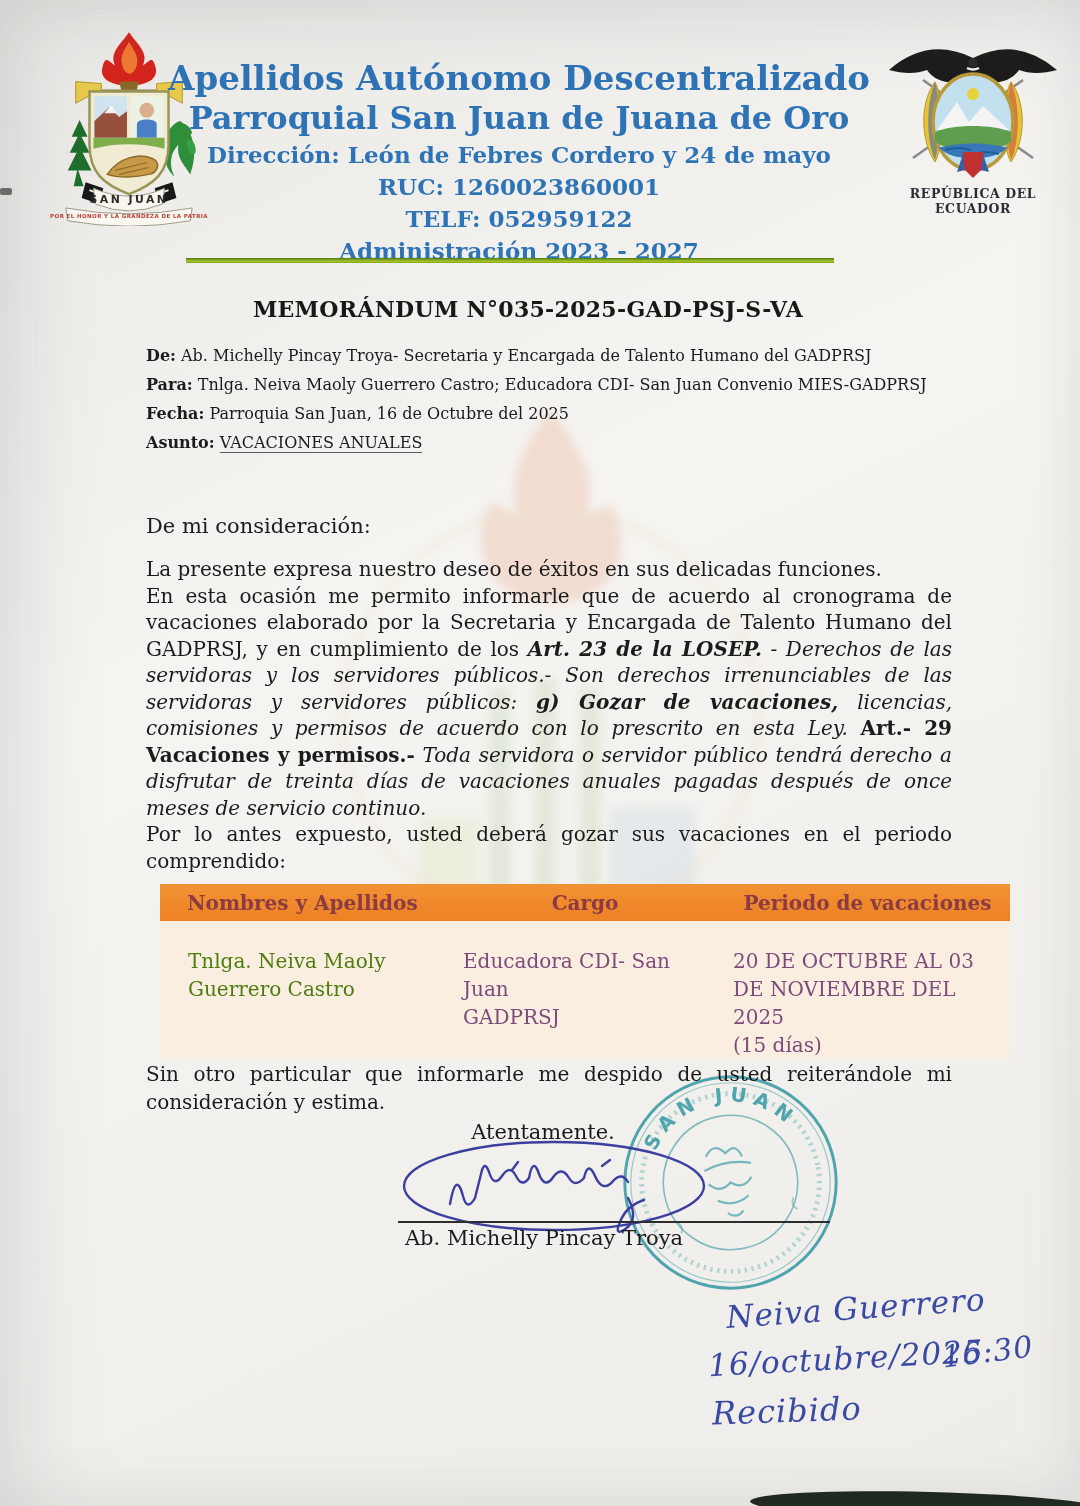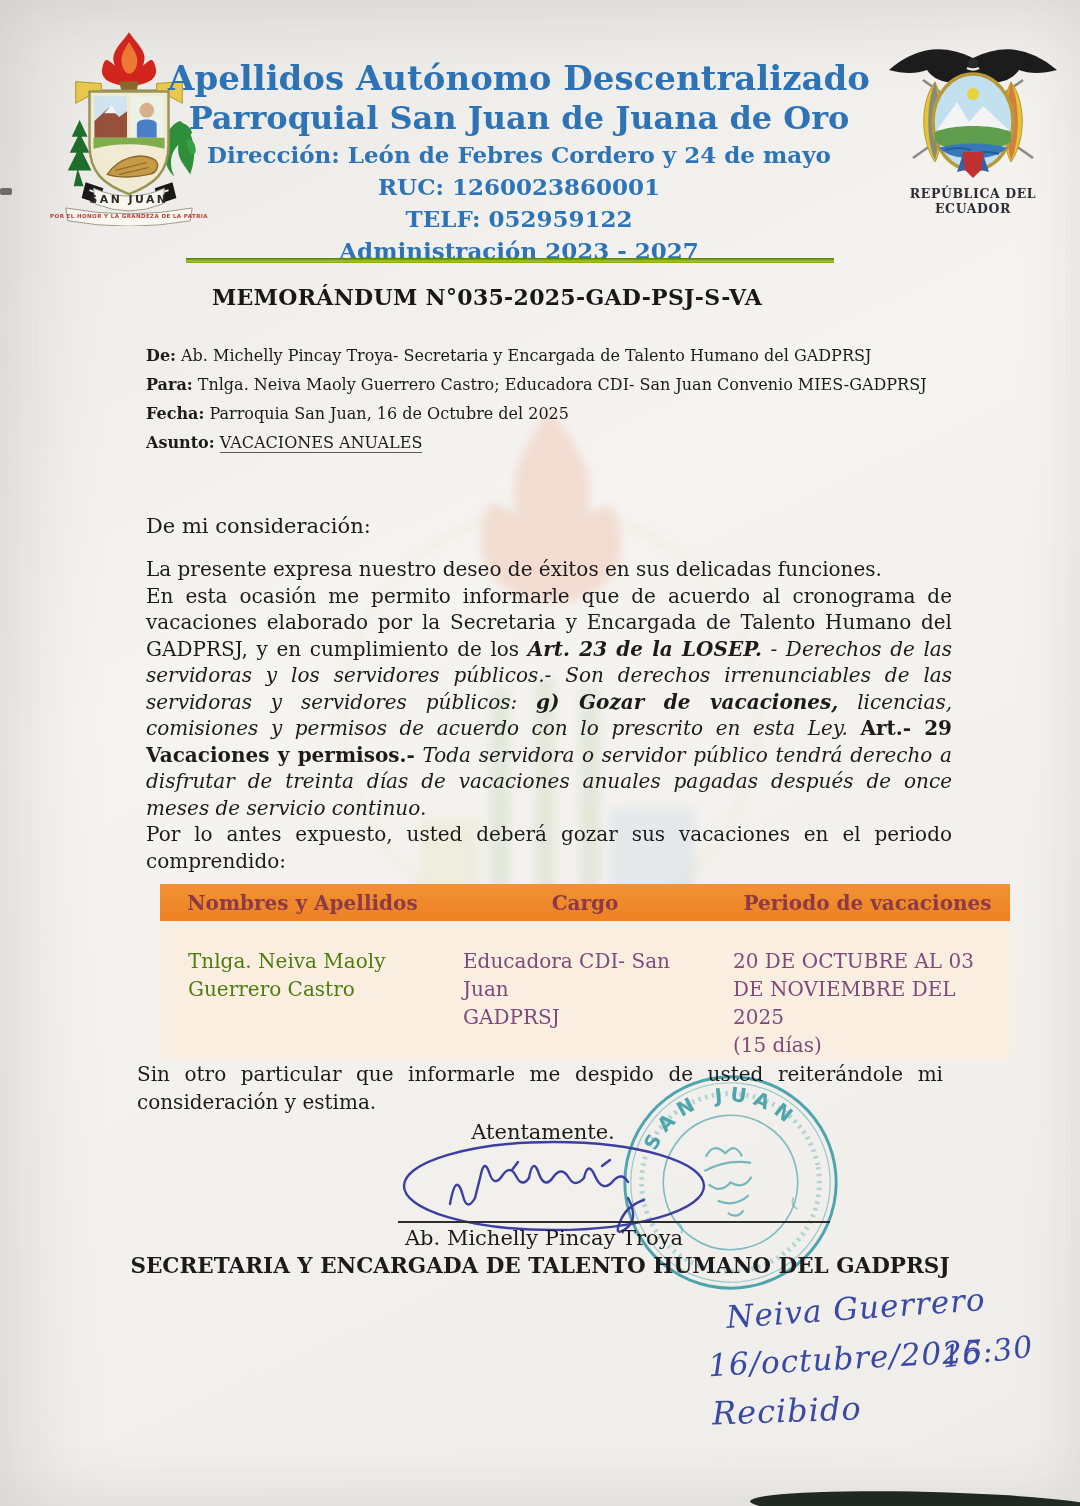--- a/index.html
+++ b/index.html
@@ -14,41 +14,41 @@
   .crest-left{position:absolute;left:50px;top:26px;width:158px;height:200px;}
   .crest-right{position:absolute;left:878px;top:30px;width:190px;text-align:center;}
   .crest-right .caption{margin-top:2px;font-size:12.5px;font-weight:bold;letter-spacing:.6px;color:#2c2c34;}
   .head-center{position:absolute;left:166px;top:58px;width:706px;text-align:center;color:#2d73b6;}
   .head-center .l1{font-size:34px;font-weight:bold;line-height:40px;}
   .head-center .l2{font-size:32px;font-weight:bold;line-height:40px;}
   .head-center .l3{font-size:23px;font-weight:bold;line-height:30px;margin-top:2px;}
   .green-rule{position:absolute;left:186px;top:258px;width:648px;height:5px;
     background:linear-gradient(to bottom,#4d7a10,#a9c52f 65%,#7fa312);}
   
-  .memo-title{position:absolute;left:0;top:284px;width:974px;text-align:center;
-    font-size:22px;font-weight:bold;letter-spacing:.3px;color:#181818;}
+  .memo-title{position:absolute;left:0;top:296px;width:974px;text-align:center;
+    font-size:22px;font-weight:bold;letter-spacing:.3px;color:#181818;padding-left:41px;}
   .fields{position:absolute;left:146px;top:341px;width:806px;font-size:16px;line-height:29px;text-align:justify;}
   .fields p{margin:0;}
   .fields .lbl{font-weight:bold;}
   .fields .asunto-val{font-weight:normal;border-bottom:1.5px solid #5a5a5a;}
   .salutation{position:absolute;left:146px;top:514px;font-size:21px;}
   .body-text{position:absolute;left:146px;top:556px;width:806px;font-size:20px;line-height:26.5px;text-align:justify;}
   .body-text p{margin:0;}
   
   .vac-table{position:absolute;left:160px;top:884px;width:850px;font-size:20px;}
   .vt-head{display:grid;grid-template-columns:285px 280px 285px;height:37px;align-items:center;
     background:linear-gradient(to bottom,#f19234,#ee8124);color:#8c3a44;font-weight:bold;text-align:center;}
   .vt-row{display:grid;grid-template-columns:285px 280px 285px;min-height:134px;
     background:#faeee1;box-sizing:border-box;padding-top:26px;line-height:28px;}
   .vt-row .c1{padding-left:28px;padding-right:16px;font-weight:normal;color:#4d7c0f;}
   .vt-row .c2{padding-left:18px;padding-right:16px;color:#7d4a7c;}
   .vt-row .c2 .spread{display:flex;justify-content:space-between;}
   .vt-row .c3{color:#7d4a7c;padding:0 8px;}
   
-  .closing{position:absolute;left:137px;top:1060px;width:806px;font-size:20px;line-height:28px;text-align:justify;}
+  .closing{position:absolute;left:146px;top:1060px;width:806px;font-size:20px;line-height:28px;text-align:justify;}
   .atentamente{position:absolute;left:0;top:1120px;width:1086px;text-align:center;font-size:21px;}
   .sig-svg{position:absolute;left:392px;top:1136px;width:335px;height:100px;}
   .sig-line{position:absolute;left:398px;top:1221px;width:432px;height:2px;background:#2d2d2d;}
   .signer-name{position:absolute;left:0;top:1226px;width:1088px;text-align:center;font-size:21px;}
   .signer-role{position:absolute;left:0;top:1253px;width:1080px;text-align:center;font-size:21.5px;font-weight:bold;}
   
   .stamp{position:absolute;left:612px;top:1064px;width:237px;height:237px;opacity:.88;mix-blend-mode:multiply;}
   .hand{position:absolute;color:#3a49a4;font-style:italic;letter-spacing:1px;white-space:nowrap;}
   .hand.l1{left:726px;top:1290px;font-size:31px;transform:rotate(-4deg);}
   .hand.l2{left:708px;top:1340px;font-size:31px;transform:rotate(-3deg);}
@@ -202,21 +202,20 @@
   <svg class="sig-svg" viewBox="0 0 335 100">
     <g fill="none" stroke="#3c3f9f" stroke-width="2.4" stroke-linecap="round">
       <ellipse cx="162" cy="50" rx="150" ry="44"></ellipse>
       <path d="M58,68 q6,-34 13,-8 q4,16 12,2 l7,-28 q3,-9 7,2 q5,16 13,4 q8,-12 14,0 q6,12 13,2 q4,-22 10,-4 q6,16 15,2 q8,-10 15,2 q6,10 15,0 q4,-18 11,-2 q8,18 19,4 q8,-8 14,2"></path>
       <path d="M236,62 q12,22 -4,32 q-10,6 -4,-8 q6,-16 24,-22"></path>
       <path d="M120,34 l6,-8 M210,30 l8,-6"></path>
     </g>
   </svg>
   <div class="sig-line"></div>
   <div class="signer-name">Ab. Michelly Pincay Troya</div>
-  <div class="signer-role">SECRETARIA Y ENCARGADA DE TALENTO HUMANO DEL GADPRSJ</div>
 
   <div class="hand l1">Neiva Guerrero</div>
   <div class="hand l2">16/octubre/2025</div>
   <div class="hand time">16:30</div>
   <div class="hand l3">Recibido</div>
 
   <div class="edge-dark"></div>
 </div>
 
 </body></html>

